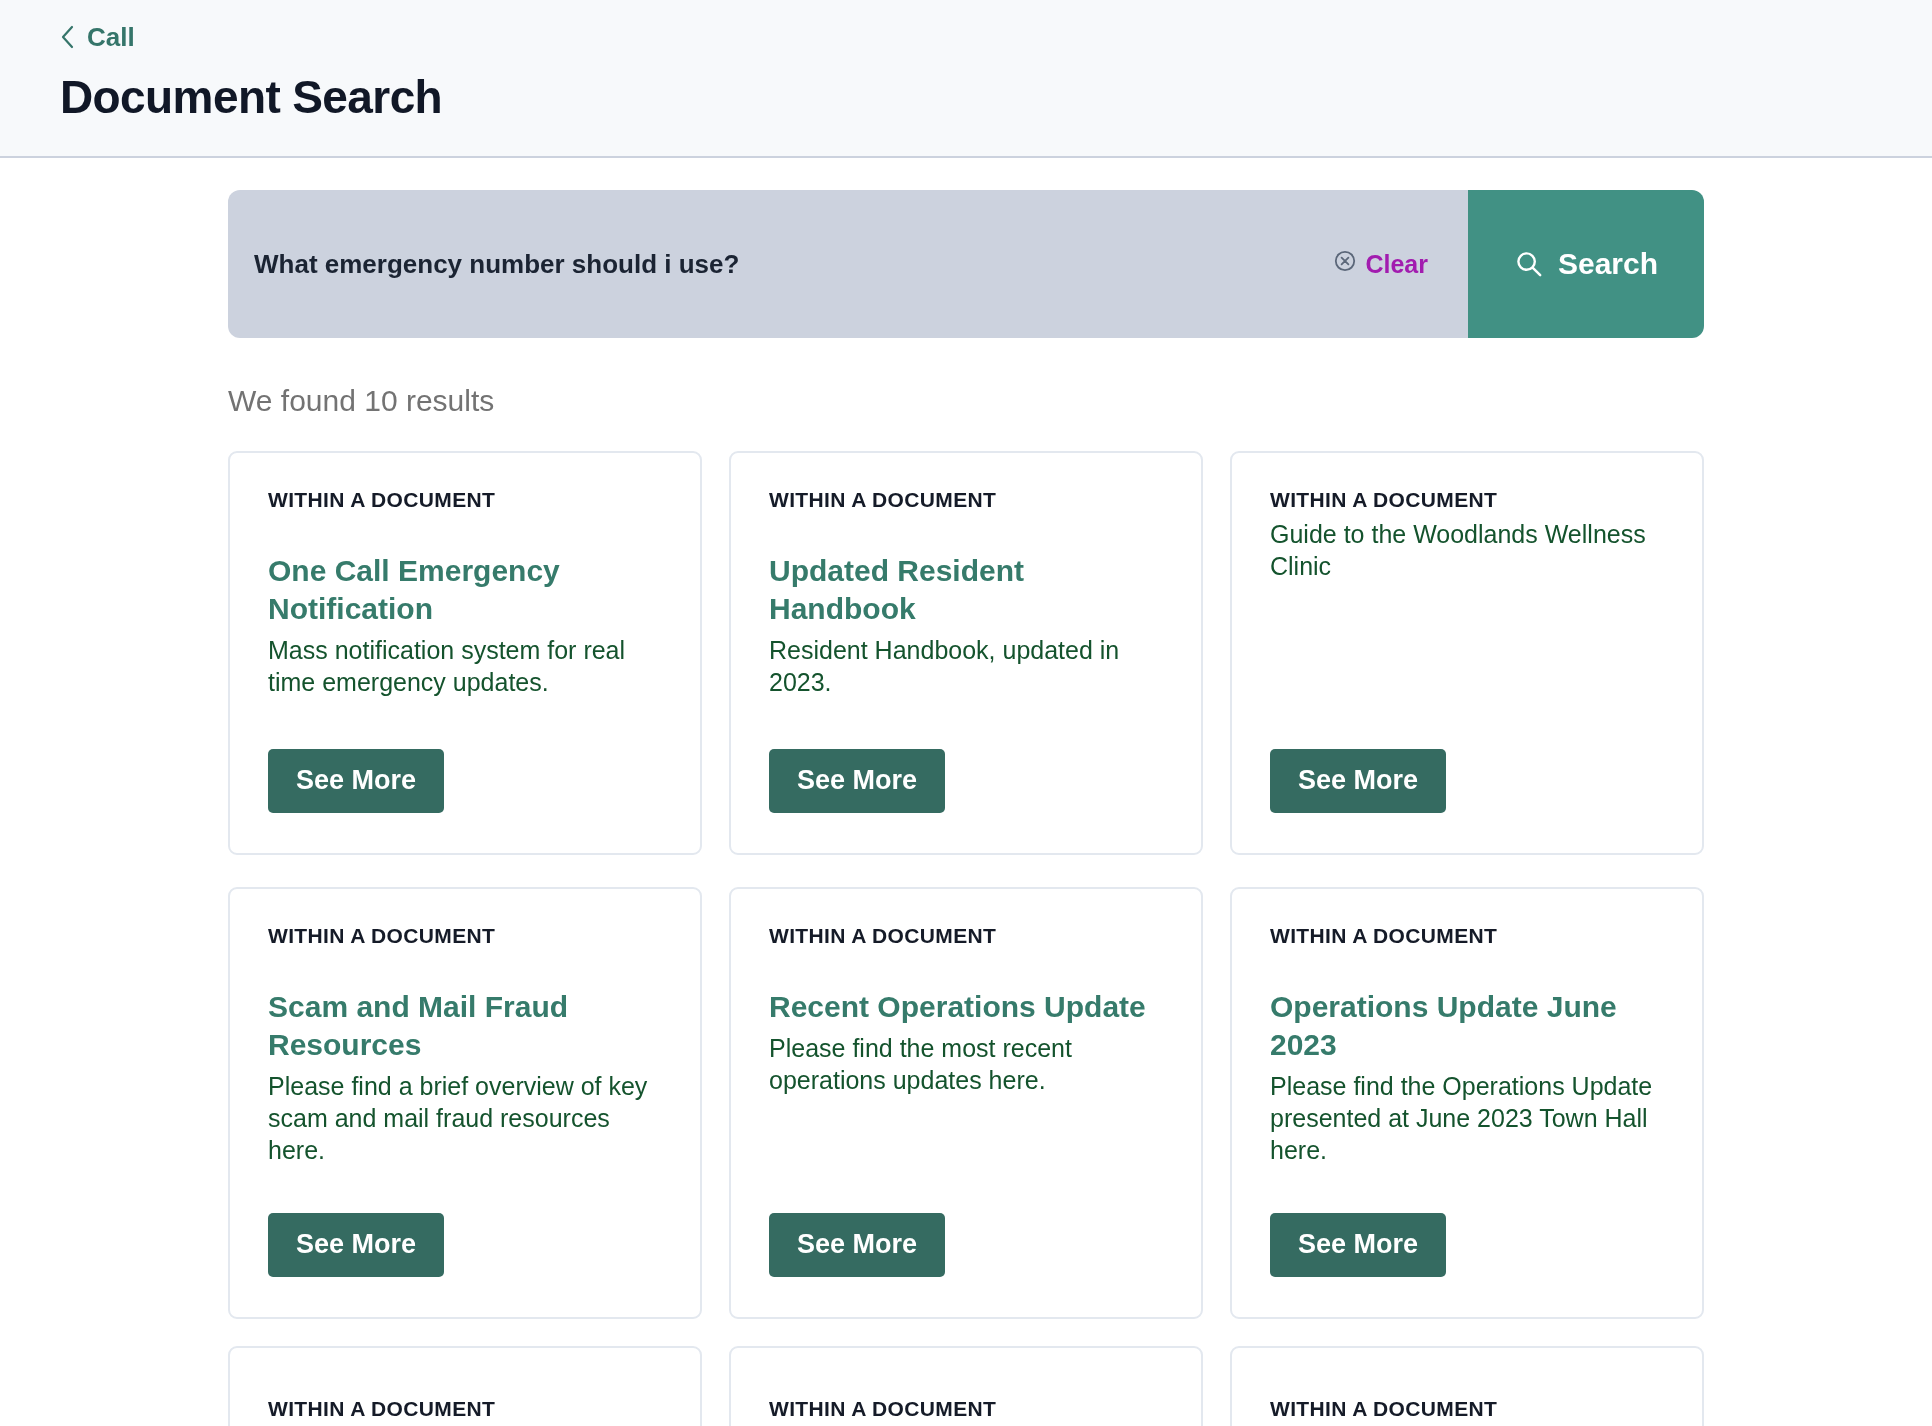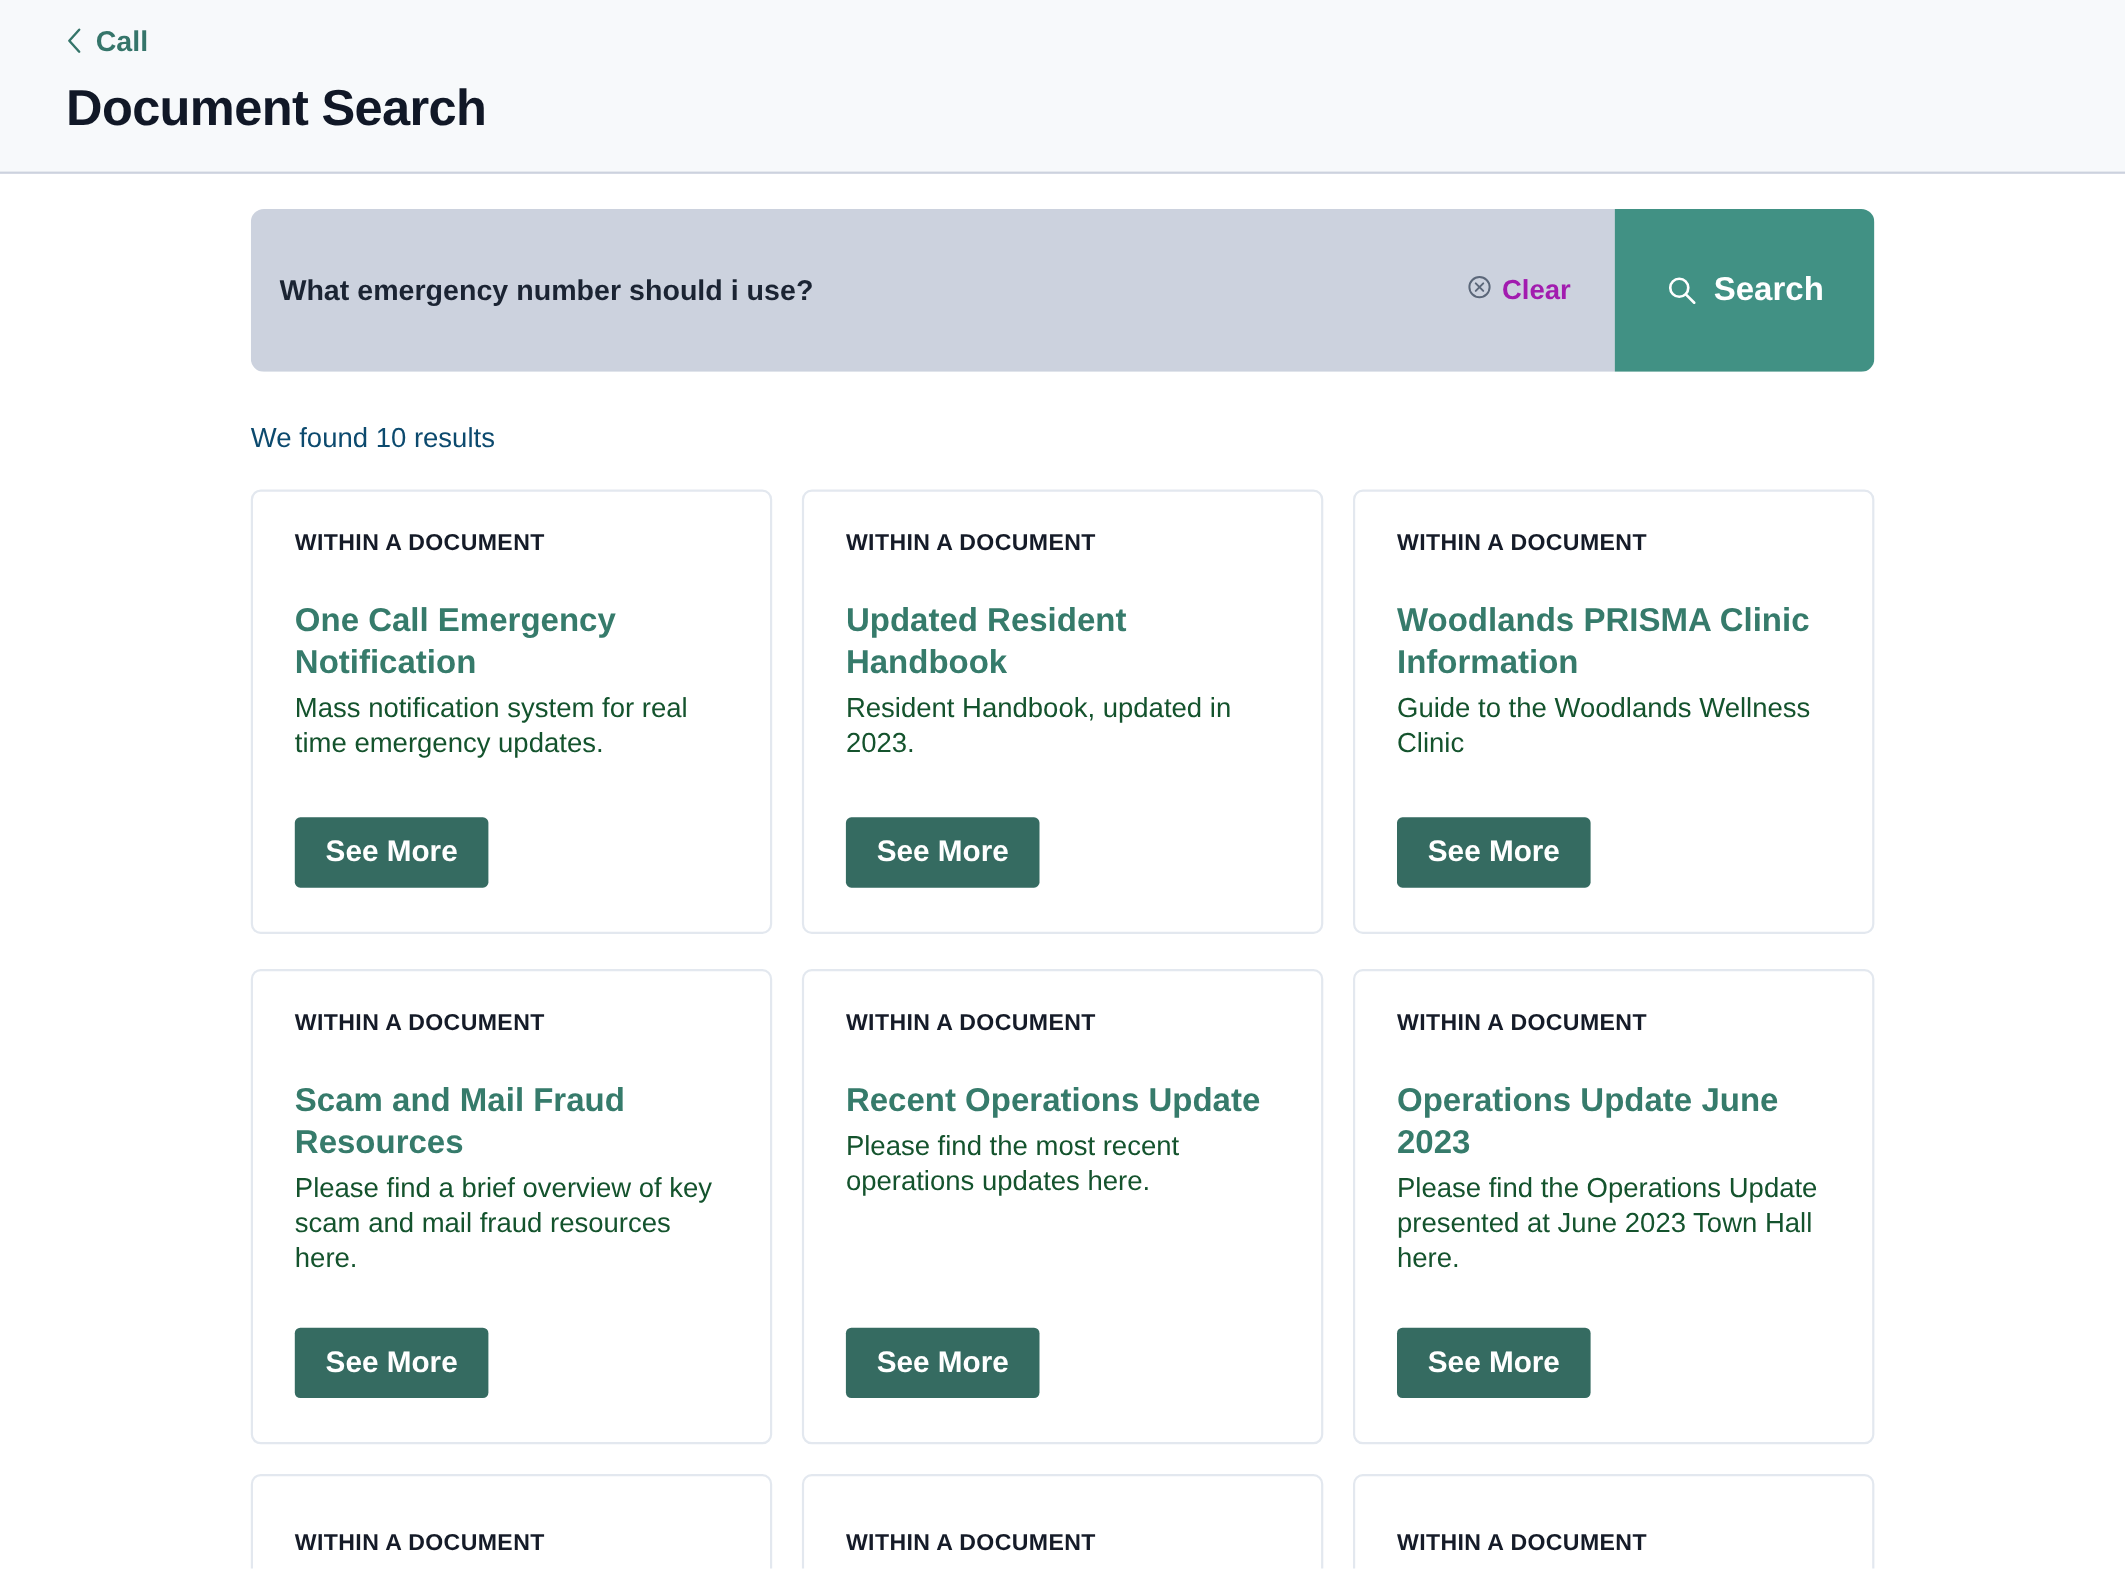--- a/index.html
+++ b/index.html
@@ -102,22 +102,22 @@
     font-size: 30px;
     font-weight: 700;
     width: 236px;
     flex: 0 0 236px;
     white-space: nowrap;
   }
 
   
   .results-count {
     margin-top: 45px;
-    font-size: 25px;
-    color: #0c4a6e;
+    font-size: 30px;
+    color: #737373;
     line-height: 1.2;
   }
 
   
   .cards-grid {
     margin-top: 32px;
     display: grid;
     grid-template-columns: repeat(3, 1fr);
     column-gap: 27px;
     row-gap: 27px;
@@ -229,21 +229,20 @@
     <div class="result-card">
       <div class="card-kicker">WITHIN A DOCUMENT</div>
       <a class="card-title" href="#">Updated Resident Handbook</a>
       <div class="card-desc">Resident Handbook, updated in 2023.</div>
       <div class="card-body-spacer"></div>
       <button class="see-more-btn">See More</button>
     </div>
 
     <div class="result-card">
       <div class="card-kicker">WITHIN A DOCUMENT</div>
-      <a class="card-title" href="#">Woodlands PRISMA Clinic Information</a>
       <div class="card-desc">Guide to the Woodlands Wellness Clinic</div>
       <div class="card-body-spacer"></div>
       <button class="see-more-btn">See More</button>
     </div>
 
   </div>
 
   <div class="cards-grid row-2">
 
     <div class="result-card">

